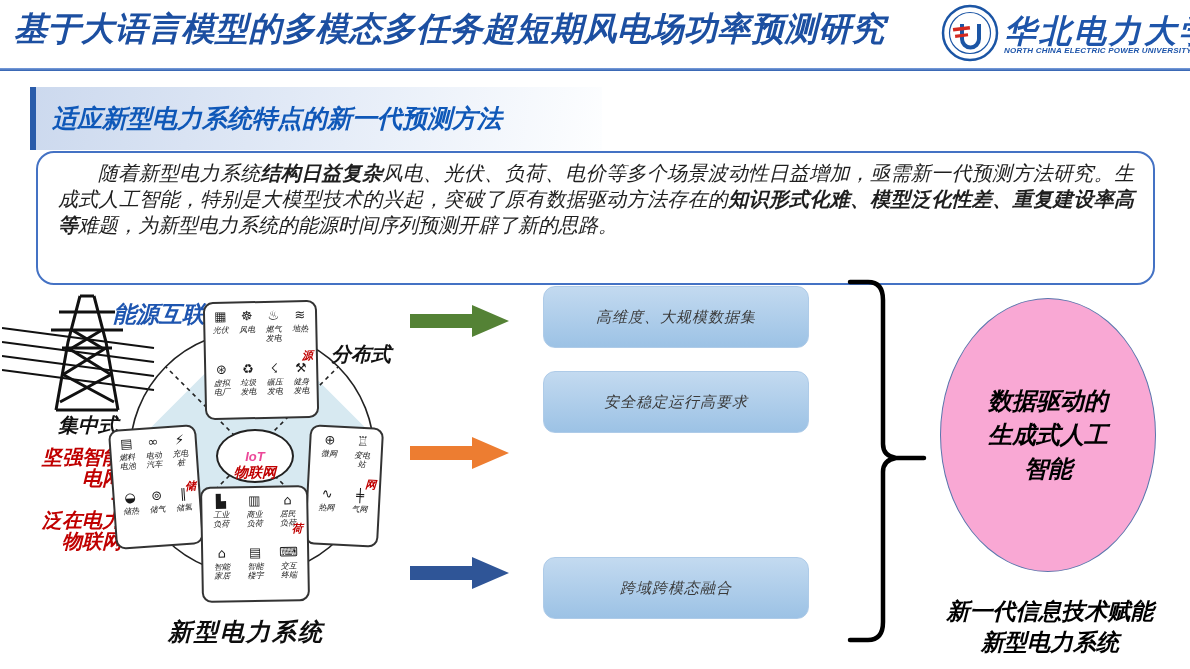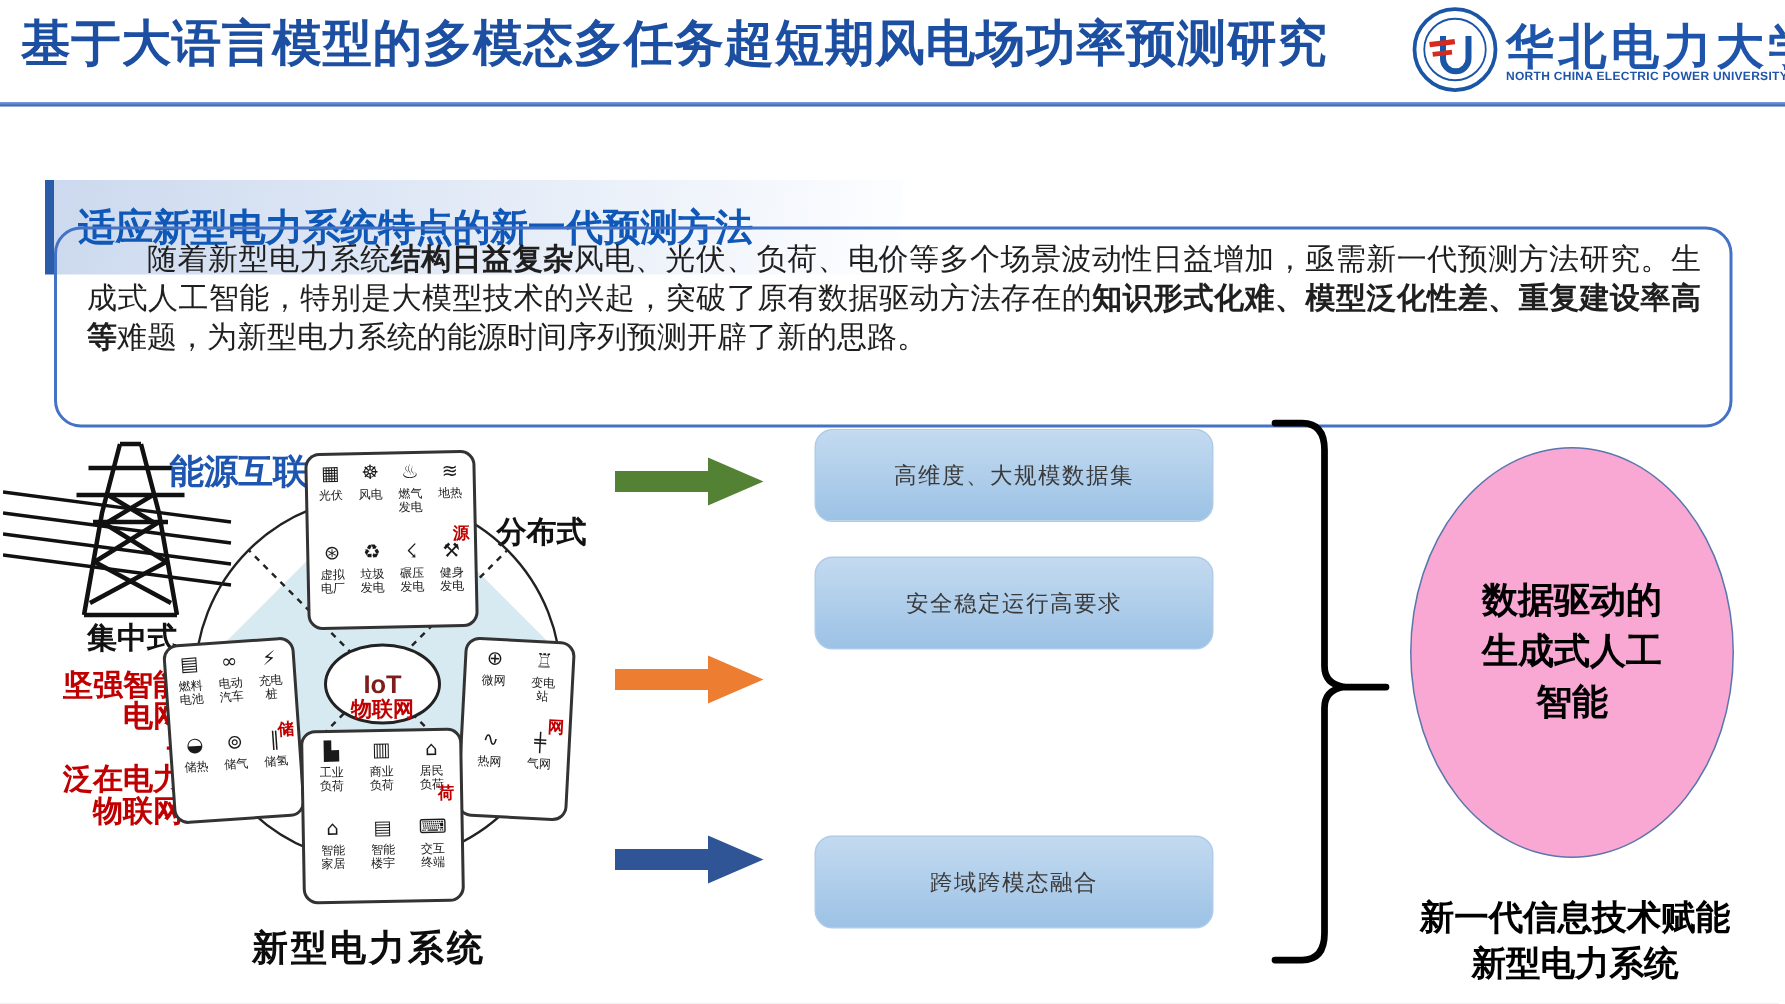--- a/index.html
+++ b/index.html
@@ -1,43 +1,43 @@
 <!DOCTYPE html>
 <html><head>
 <meta charset="utf-8">
 <style>
   html,body{margin:0;padding:0;background:#e8e8e8;font-family:"Liberation Sans","DejaVu Sans",sans-serif;}
-  .slide{position:relative;width:1190px;height:669px;background:#ffffff;overflow:hidden;margin:0 auto;}
+  .slide{position:relative;width:1190px;height:669px;background:#ffffff;overflow:hidden;margin:0 auto;font-style:italic;}
   .abs{position:absolute;}
 
   
   .title{left:14px;top:7px;width:950px;font-size:33px;font-weight:700;color:#1c4fa1;letter-spacing:0.5px;white-space:nowrap;}
   .divider{left:0;top:68px;width:1190px;height:3px;background:linear-gradient(180deg,#7ca0dd,#2f5fae);}
   .logo-emblem{left:941px;top:4px;}
   .logo-cn{left:1004px;top:10px;font-size:32px;font-weight:700;color:#1e55aa;letter-spacing:3px;font-family:"Liberation Serif","DejaVu Serif",serif;white-space:nowrap;}
   .logo-en{left:1004px;top:46px;width:182px;font-size:8px;font-weight:700;color:#1e55aa;letter-spacing:0.2px;white-space:nowrap;}
 
   
-  .section{left:30px;top:87px;width:566px;height:63px;background:linear-gradient(100deg,#ccd9ee 0%,#e6edf8 55%,#fdfeff 100%);border-left:6px solid #2a5caa;display:flex;align-items:center;margin-top:33px;}
+  .section{left:30px;top:87px;width:566px;height:63px;background:linear-gradient(100deg,#ccd9ee 0%,#e6edf8 55%,#fdfeff 100%);border-left:6px solid #2a5caa;display:flex;align-items:center;}
   .section-title{font-size:25px;font-weight:700;color:#0f58b8;padding-left:16px;white-space:nowrap;}
 
   
   .intro-box{left:36px;top:151px;width:1119px;height:134px;border:2px solid #4472C4;border-radius:18px;box-sizing:border-box;}
   .intro-text{left:58px;top:160px;width:1076px;font-size:20px;line-height:26px;color:#1f1f1f;text-align:justify;text-indent:2em;}
   .intro-text .b{font-weight:700;}
 
   
   .svg-layer{position:absolute;}
   .ei-title{left:113px;top:299px;font-size:23px;font-weight:700;color:#1d55b0;white-space:nowrap;}
   .lbl-distributed{left:331px;top:341px;font-size:20px;font-weight:700;color:#111;}
   .lbl-centralized{left:58px;top:412px;font-size:20px;font-weight:700;color:#111;text-align:right;}
   .red-note{left:38px;top:447px;width:84px;text-align:right;font-size:20px;font-weight:700;color:#C00000;line-height:21px;}
   .diamond{left:165px;top:359px;width:186px;height:186px;background:#d7e9f1;border-radius:26px;transform:rotate(45deg);}
   .iot-ellipse{left:216px;top:429px;width:74px;height:50px;border-radius:50%;border:2px solid #222;background:#fff;display:flex;flex-direction:column;align-items:center;justify-content:center;z-index:6;}
-  .iot-l1{font-size:17px;font-weight:700;color:#7f1d1d;line-height:14px;margin-top:18px;}
+  .iot-l1{font-size:13px;font-weight:700;color:#ec4899;line-height:14px;margin-top:18px;}
   .iot-l2{font-size:14px;font-weight:700;color:#c00000;line-height:16px;}
   .card{background:#fff;border:2px solid #333;border-radius:10px;box-sizing:border-box;z-index:5;padding:5px 2px 3px;}
   .card .grid{display:grid;width:100%;height:100%;}
   .card-source{left:204px;top:301px;width:114px;height:118px;transform:rotate(-1.2deg);}
   .card-source .grid{grid-template-columns:repeat(4,1fr);grid-template-rows:1fr 1fr;}
   .card-storage{left:112px;top:427px;width:88px;height:120px;transform:rotate(-4deg);}
   .card-storage .grid{grid-template-columns:repeat(3,1fr);grid-template-rows:1fr 1fr;}
   .card-network{left:307px;top:426px;width:74px;height:120px;transform:rotate(3deg);}
   .card-network .grid{grid-template-columns:repeat(2,1fr);grid-template-rows:1fr 1fr;}
   .card-load{left:201px;top:486px;width:108px;height:116px;transform:rotate(-1deg);}

